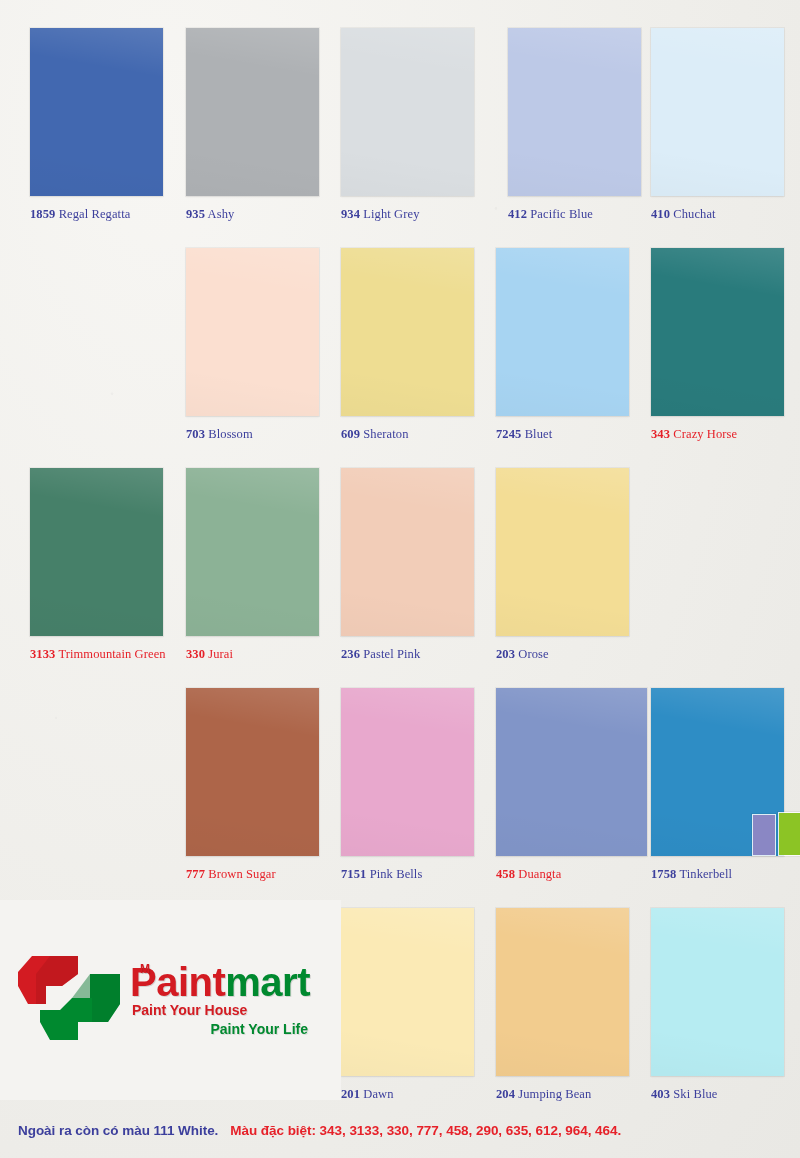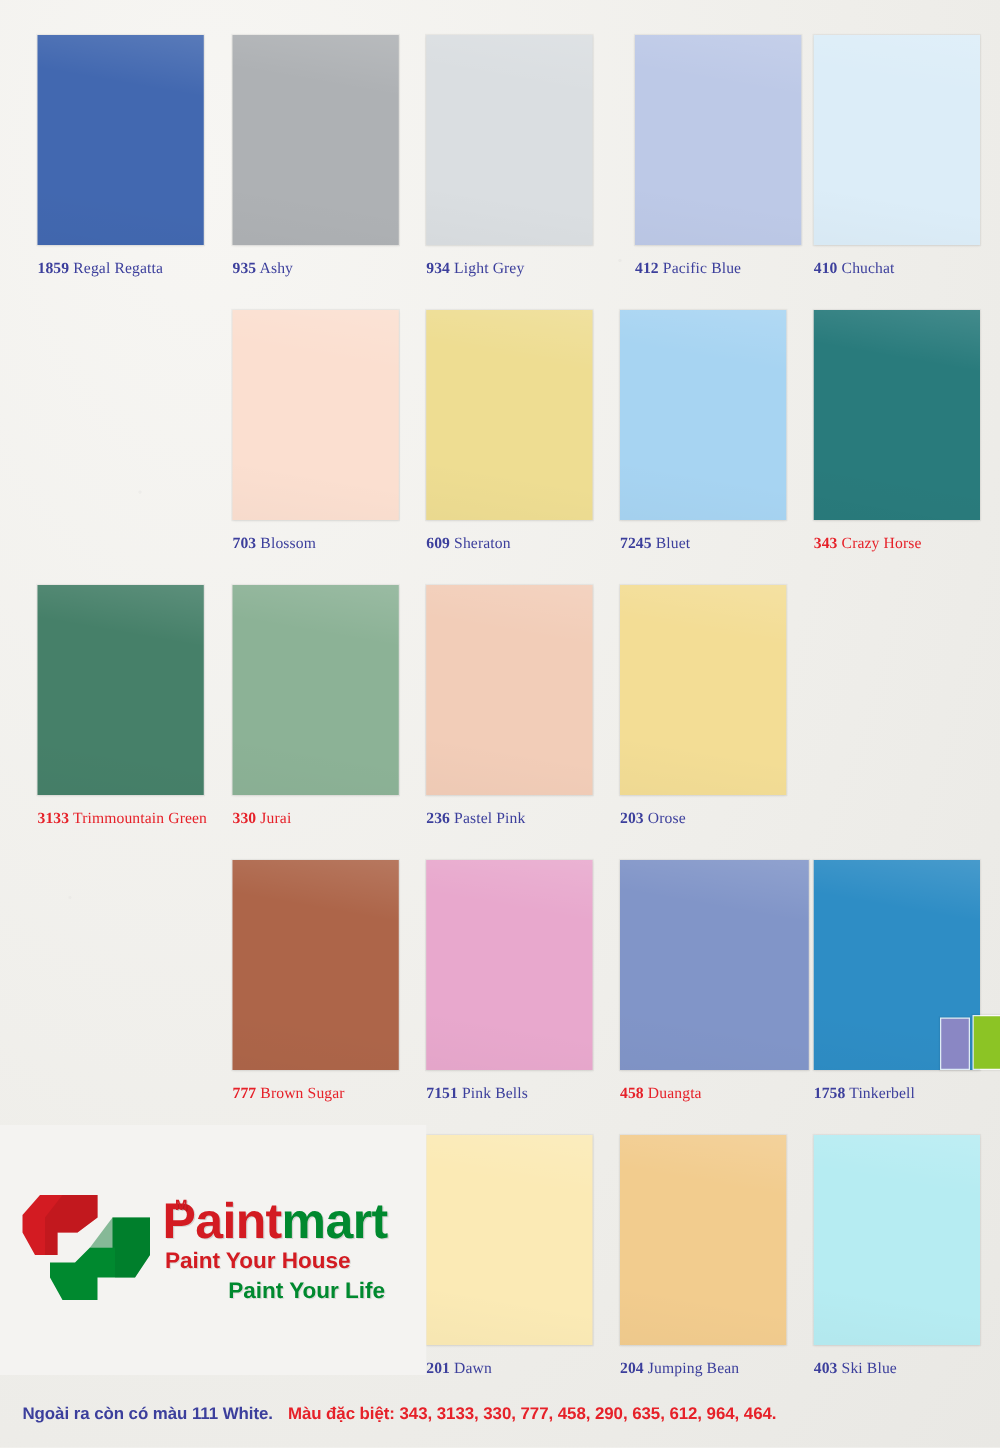--- a/index.html
+++ b/index.html
@@ -100,21 +100,21 @@
   .logo-word .w-sup {
     position: absolute;
     left: 10px;
     top: 1px;
     font-size: 12px;
     color: #d31b22;
     font-weight: bold;
     letter-spacing: 0;
   }
   .logo-tag {
-    font-size: 18px;
+    font-size: 14px;
     font-weight: bold;
     line-height: 1.34;
     text-shadow: 1px 1px 0 rgba(0,0,0,.10);
   }
   .logo-tag.house { color: #d31b22; text-align: left; padding-left: 2px;}
   .logo-tag.life  { color: #00892f; text-align: right; padding-right: 2px;}
   #footer-note {
     position: absolute;
     left: 18px;
     top: 1123px;

